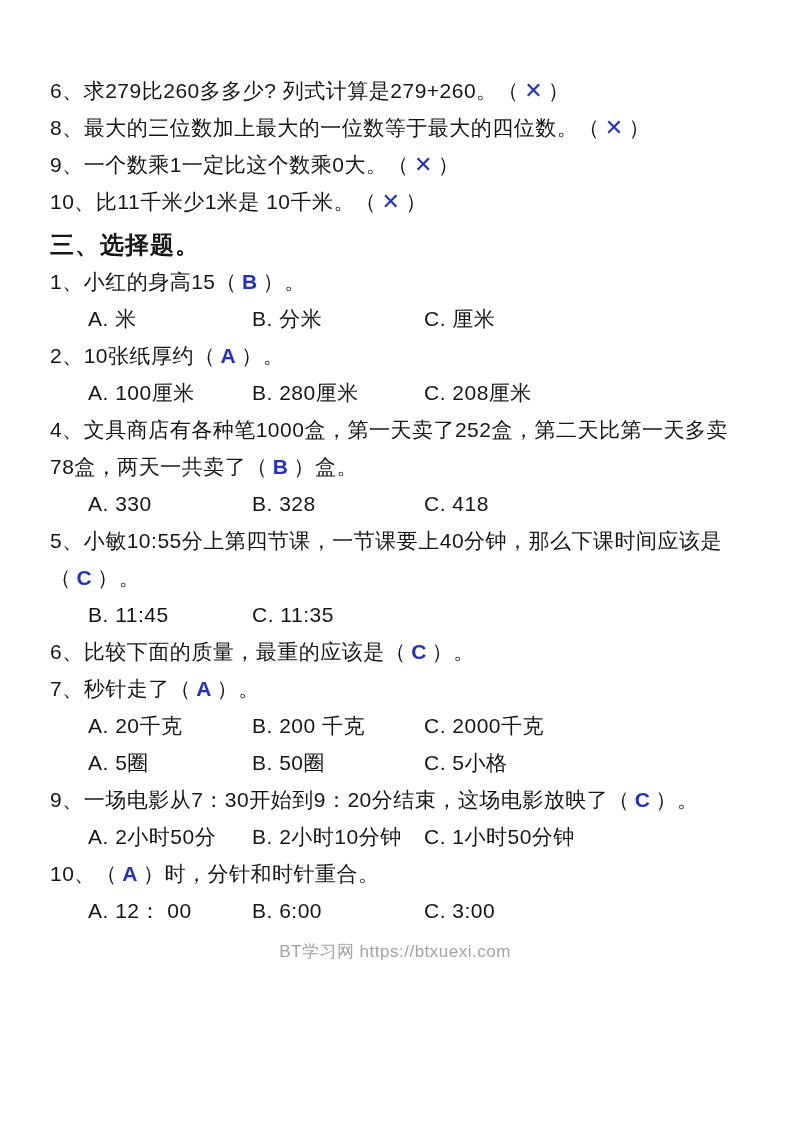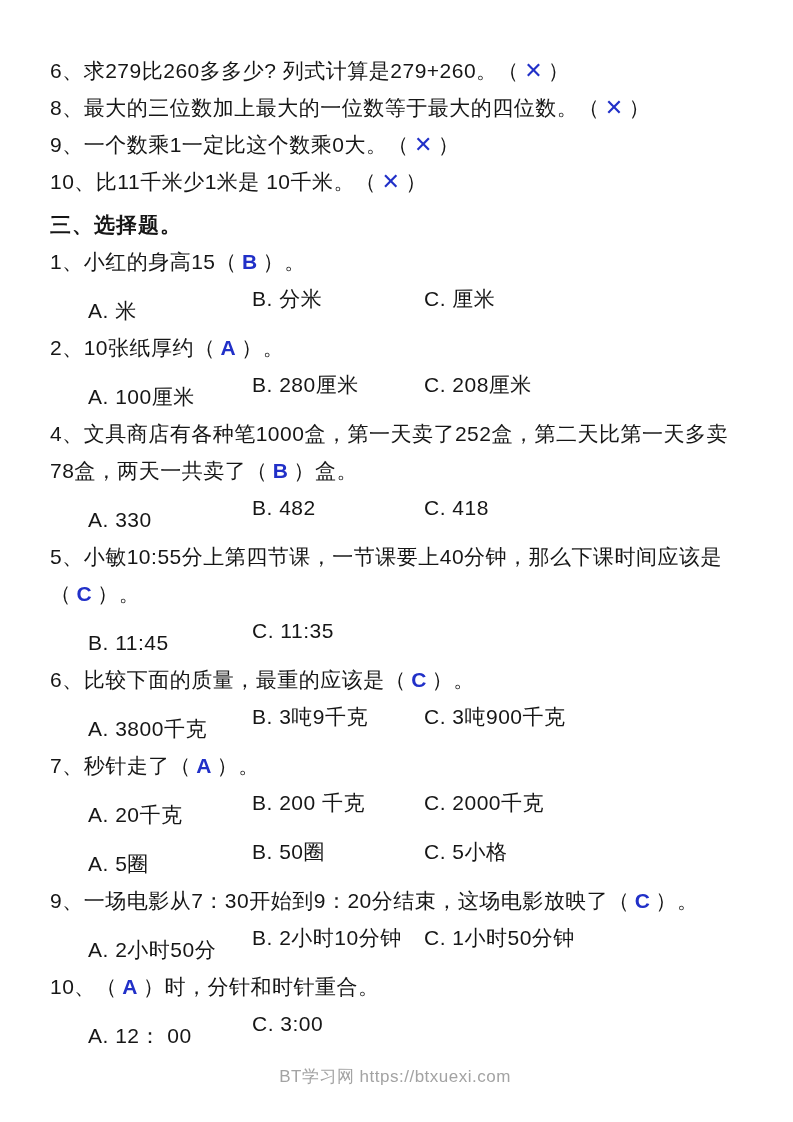--- a/index.html
+++ b/index.html
@@ -4,48 +4,48 @@
 <style>
   html,body{margin:0;padding:0;background:#ffffff;}
   body{
     width:793px;height:1122px;overflow:hidden;
     font-family:"Liberation Sans","DejaVu Sans",sans-serif;
     color:#161616;
   }
   .page{
     box-sizing:border-box;
     width:793px;height:808px;
-    padding:52px 53px 0 50px;
+    padding:72px 53px 0 50px;
     background:#ffffff;
   }
   p{margin:0;}
   .q{
     font-size:21px;
     line-height:37px;
     letter-spacing:0.5px;
     word-break:break-all;
   }
   .opts{
     font-size:21px;
     line-height:37px;
     padding-left:38px;
     display:flex;
     letter-spacing:0.5px;
   }
   .opt{display:inline-block;white-space:pre;}
-  .opt:nth-child(1){min-width:164px;margin-top:12px;}
+  .opt:nth-child(1){min-width:164px;}
   .opt:nth-child(2){min-width:172px;}
   .blue{
     color:#2130c8;
     font-weight:700;
     padding:0 5px;
   }
   .mark{font-size:22px;}
   .heading{
-    font-size:21px;
+    font-size:24px;
     font-weight:700;
     line-height:37px;
     margin:6px 0 0 0;
     letter-spacing:1px;
   }
   .footer{
     text-align:center;
     color:#a3a3a3;
     font-size:17px;
     line-height:22px;
@@ -73,51 +73,47 @@
       </p>
       <p class="q"><span>2、</span><span>10张纸厚约（</span><span class="blue">A</span><span>）。</span></p>
       <p class="opts">
         <span class="opt">A. 100厘米</span>
         <span class="opt">B. 280厘米</span>
         <span class="opt">C. 208厘米</span>
       </p>
       <p class="q"><span>4、</span><span>文具商店有各种笔1000盒，第一天卖了252盒，第二天比第一天多卖78盒，两天一共卖了（</span><span class="blue">B</span><span>）盒。</span></p>
       <p class="opts">
         <span class="opt">A. 330</span>
-        <span class="opt">B. 482</span>
+        <span class="opt">B. 328</span>
         <span class="opt">C. 418</span>
       </p>
       <p class="q"><span>5、</span><span>小敏10:55分上第四节课，一节课要上40分钟，那么下课时间应该是（</span><span class="blue">C</span><span>）。</span></p>
       <p class="opts">
         <span class="opt">B. 11:45</span>
         <span class="opt">C. 11:35</span>
       </p>
       <p class="q"><span>6、</span><span>比较下面的质量，最重的应该是（</span><span class="blue">C</span><span>）。</span></p>
-      <p class="opts">
-        <span class="opt">A. 3800千克</span>
-        <span class="opt">B. 3吨9千克</span>
-        <span class="opt">C. 3吨900千克</span>
-      </p>
       <p class="q"><span>7、</span><span>秒针走了（</span><span class="blue">A</span><span>）。</span></p>
       <p class="opts">
         <span class="opt">A. 20千克</span>
         <span class="opt">B. 200 千克</span>
         <span class="opt">C. 2000千克</span>
       </p>
       <p class="opts">
         <span class="opt">A. 5圈</span>
         <span class="opt">B. 50圈</span>
         <span class="opt">C. 5小格</span>
       </p>
       <p class="q"><span>9、</span><span>一场电影从7：30开始到9：20分结束，这场电影放映了（</span><span class="blue">C</span><span>）。</span></p>
       <p class="opts">
         <span class="opt">A. 2小时50分</span>
         <span class="opt">B. 2小时10分钟</span>
         <span class="opt">C. 1小时50分钟</span>
       </p>
       <p class="q"><span>10、</span><span>（</span><span class="blue">A</span><span>）时，分针和时针重合。</span></p>
       <p class="opts">
         <span class="opt">A. 12： 00</span>
+        <span class="opt">B. 6:00</span>
         <span class="opt">C. 3:00</span>
       </p>
     </section>
   <div class="footer">BT学习网 https://btxuexi.com</div>
 </div>
 
 </body></html>

